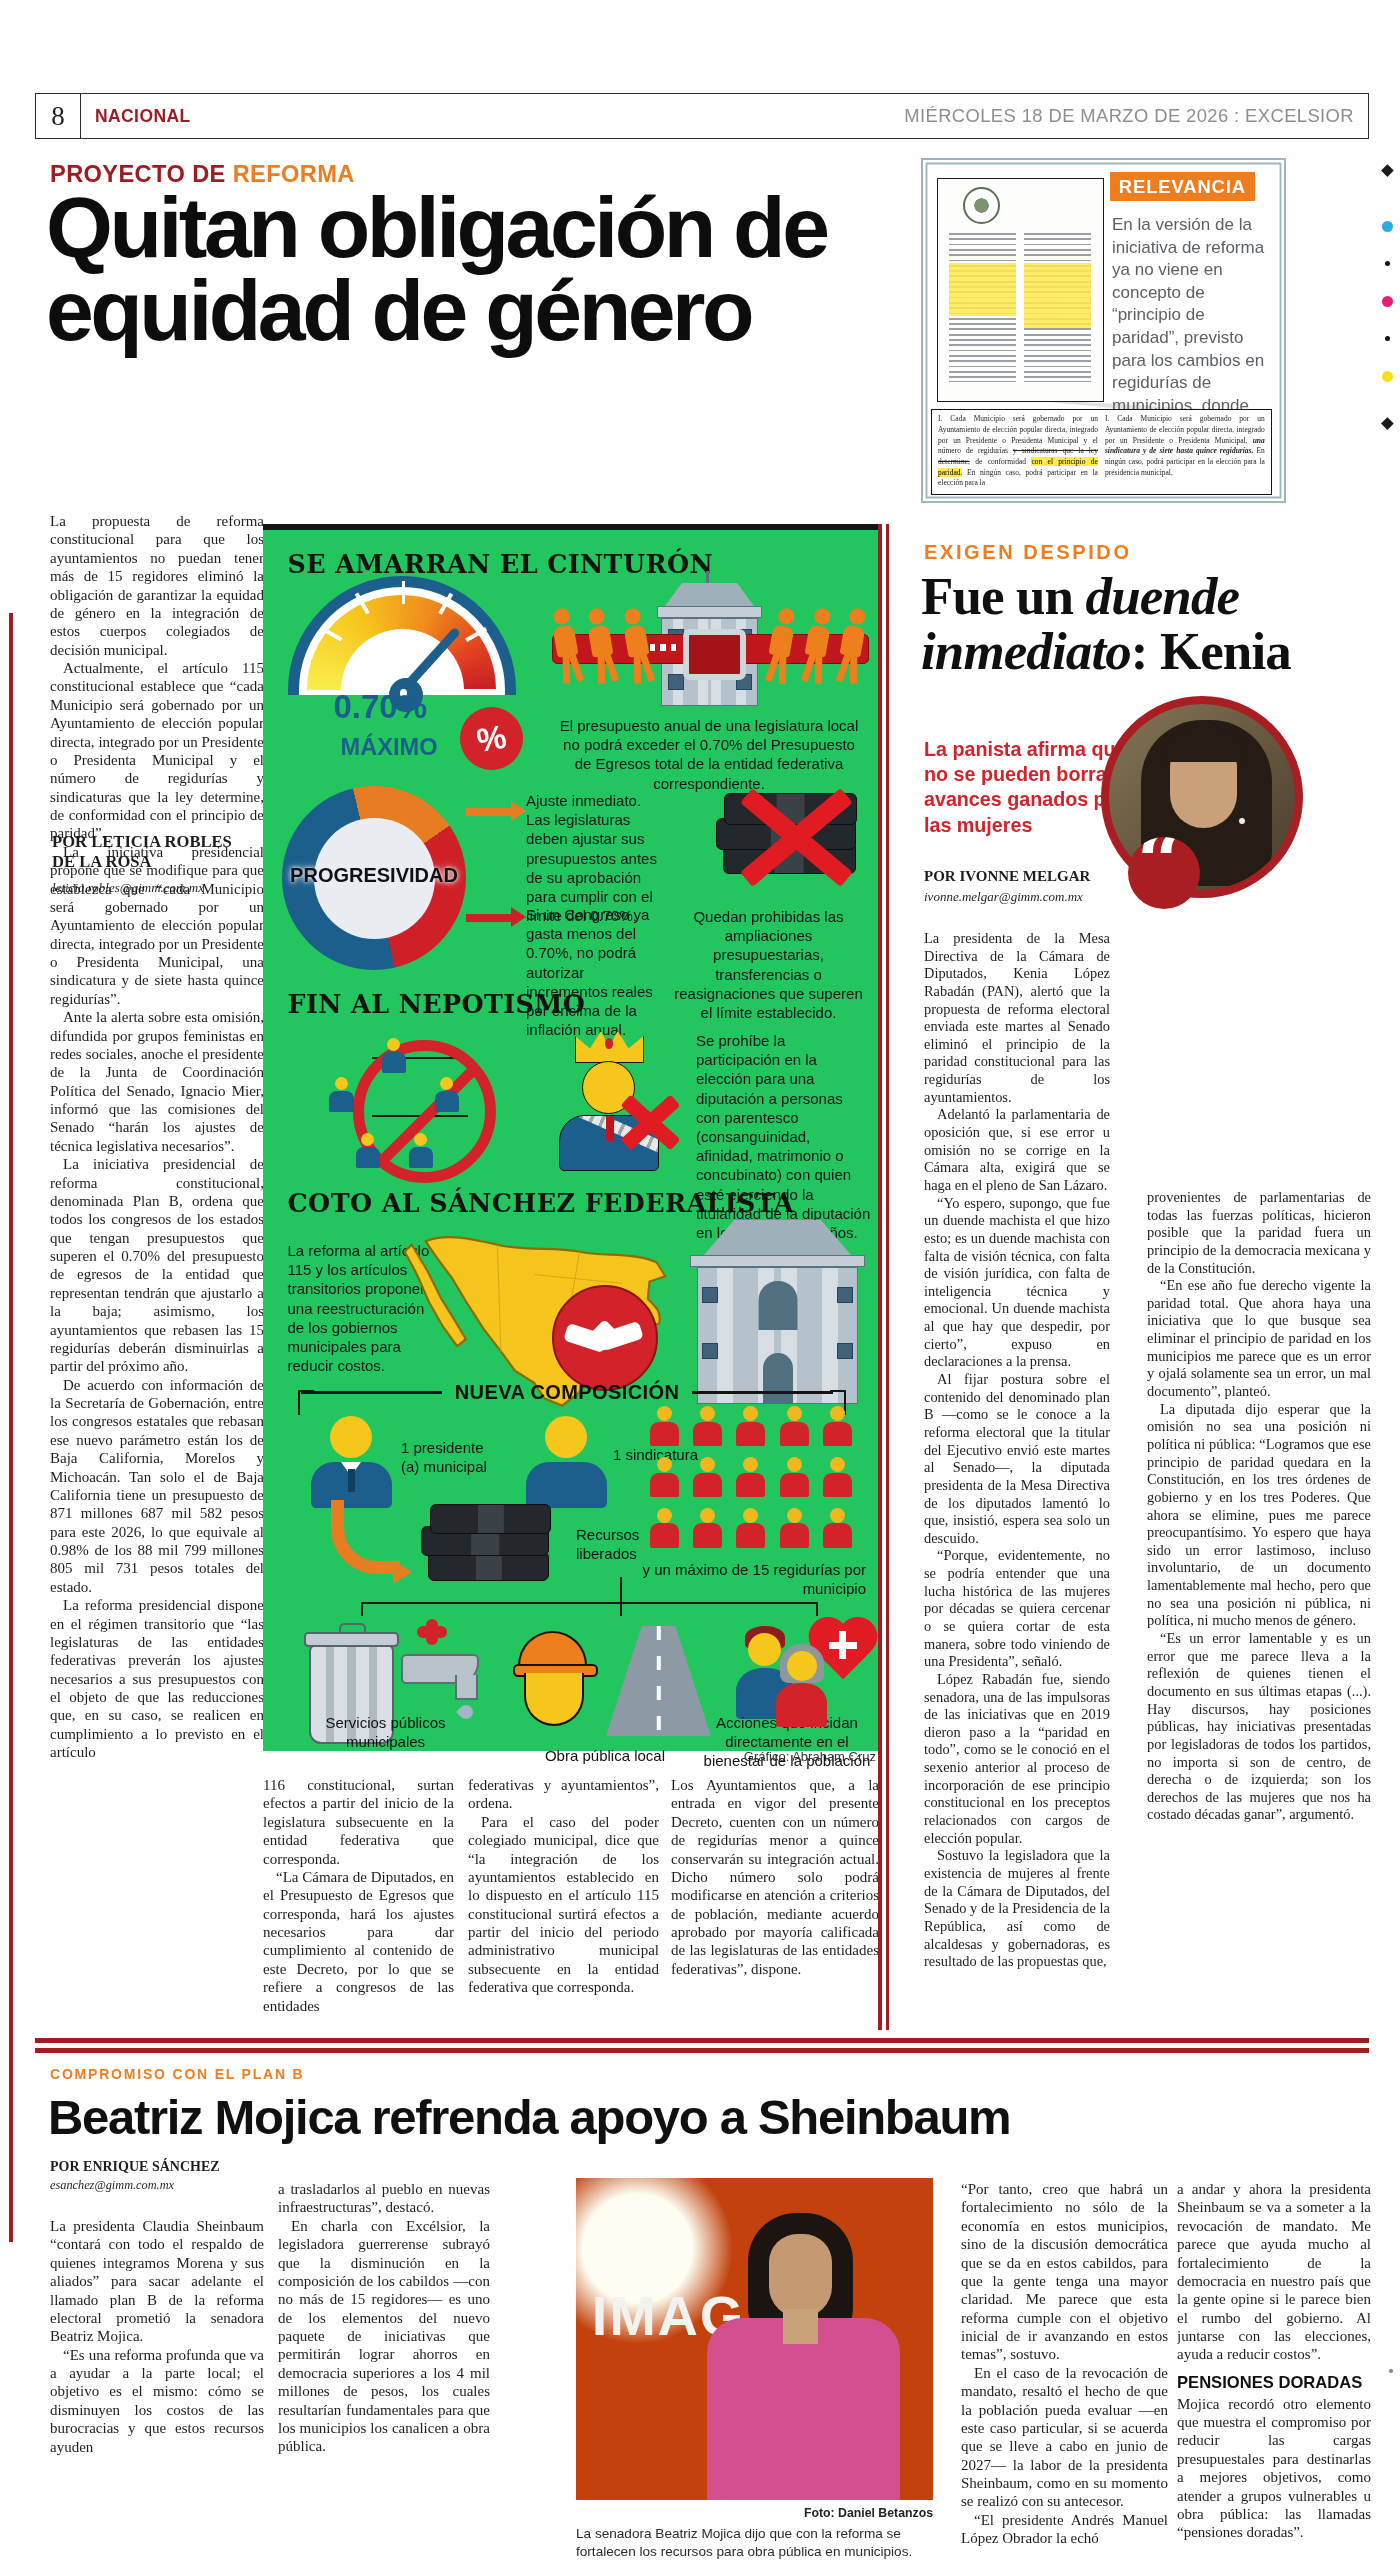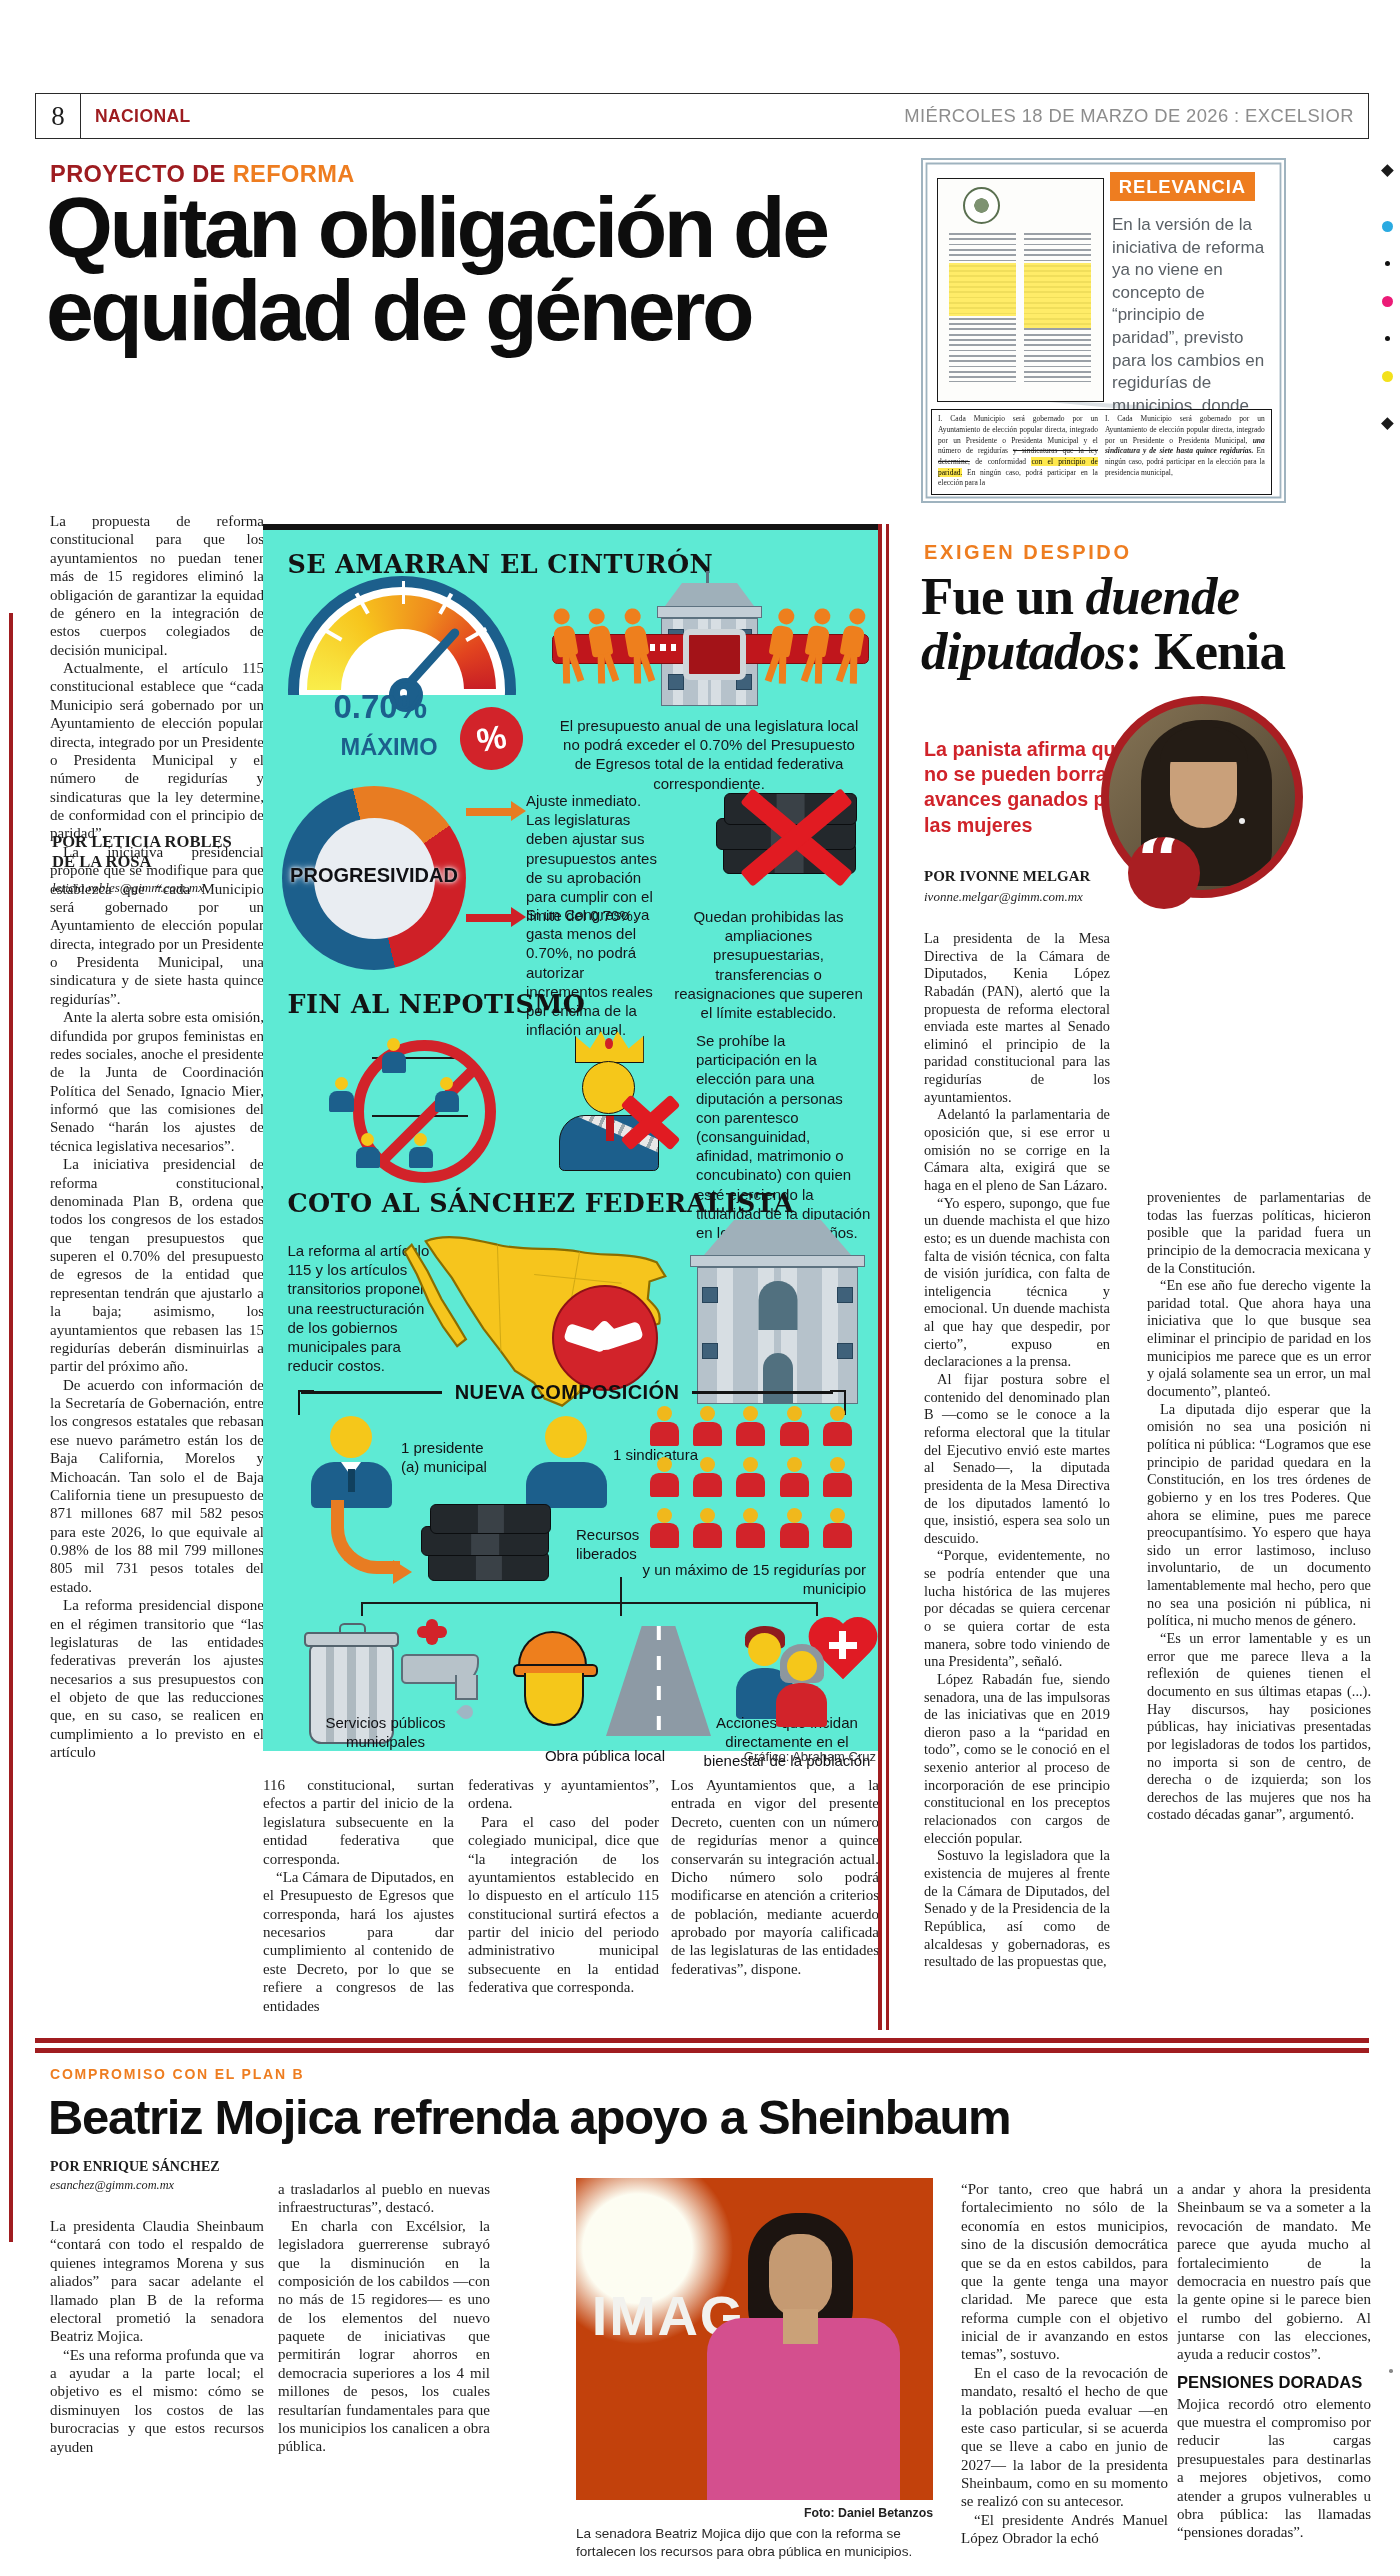--- a/index.html
+++ b/index.html
@@ -17,21 +17,21 @@
   .masthead .date{margin-left:auto;margin-right:14px;font-family:"Liberation Sans",sans-serif;font-size:18.4px;color:#8d8d8d;letter-spacing:0.4px}
   
   .kick{font-family:"Liberation Sans",sans-serif;font-weight:800;font-size:23.6px;color:#9e1c20;letter-spacing:0.4px}
   .kick .k2{color:#ee7d20}
   h1{margin:0;font-family:"Liberation Sans",sans-serif;font-weight:700;font-size:86px;line-height:.97;letter-spacing:-3.5px;color:#0d0d0d}
   .byl{font-weight:bold;font-size:16.6px;line-height:1.2}
   .byl-mail{font-style:italic;font-size:13px;margin-top:7.9px}
   .deck{font-family:"Liberation Sans",sans-serif;font-weight:bold;font-size:23.6px;line-height:1.3;color:#d0232a}
   .deck b{color:#9e1c20}
   
-  .panel{left:263px;top:524px;width:616px;height:1221px;background:#5eead4;border-top:6.1px solid #141414}
+  .panel{left:263px;top:524px;width:616px;height:1221px;background:#22c55e;border-top:6.1px solid #141414}
   .gtitle{font-weight:bold;font-size:25.4px;letter-spacing:0.4px;color:#131313;font-family:"DejaVu Serif",serif}
   .glabel{font-family:"Liberation Sans",sans-serif;font-size:15px;line-height:1.28;color:#15151a}
   .gauge-clip{position:absolute;overflow:hidden}
   .gauge-ring{position:absolute;border-radius:50%;border:11.4px solid #1c5f8c;background:#fff}
   .gauge-arc{position:absolute;border-radius:50%;
      background:conic-gradient(from 270deg,#f9ed4a 0deg,#f7c51d 60deg,#ef8b1d 110deg,#e2441f 150deg,#c81e25 180deg,rgba(0,0,0,0) 180deg)}
   .gauge-hole{position:absolute;border-radius:50%;background:#fff}
   .tick{position:absolute;width:3.5px;background:#fff;left:50%;top:5.3px;transform-origin:50% 95px}
   .needle{position:absolute;width:8.8px;height:84px;background:#1c5f8c;border-radius:4.4px;transform-origin:50% 100%}
   .hub{position:absolute;width:26px;height:26px;border-radius:50%;background:#1c5f8c;border:4.4px solid #1c5f8c}
@@ -512,21 +512,21 @@
     <div class="dot" style="left:1385px;top:336px;width:5.3px;height:5.3px;background:#111"></div>
     <div class="dot" style="left:1382px;top:371px;width:11.4px;height:11.4px;background:#f3e11c"></div>
     <div class="diam" style="left:1383px;top:419px"></div>
     <div class="dot" style="left:1389px;top:2369px;width:3.5px;height:3.5px;background:#888"></div>
   </div>
 
   <div class="abs" style="left:878px;top:524px;width:4.4px;height:1506px;background:#a01d20"></div>
   <div class="abs" style="left:886px;top:524px;width:2.6px;height:1506px;background:#a01d20"></div>
 
   <div class="abs kick2" style="left:924px;top:541px">EXIGEN DESPIDO</div>
-  <h2 class="kenia abs" style="left:921px;top:569px;width:455px"><span>Fue un </span><i>duende</i><br><i>diputados</i><span>: Kenia</span></h2>
+  <h2 class="kenia abs" style="left:921px;top:569px;width:455px"><span>Fue un </span><i>duende</i><br><i>inmediato</i><span>: Kenia</span></h2>
   <div class="abs lead" style="left:924px;top:737px;width:226px">La panista afirma que no se pueden borrar los avances ganados por las mujeres</div>
   <div class="abs" style="left:924px;top:867px;width:228px">
     <div class="byl" style="font-size:15px">POR IVONNE MELGAR</div>
     <div class="byl-mail" style="margin-top:3.5px">ivonne.melgar@gimm.com.mx</div>
   </div>
 
   <div class="abs bodytext" style="left:924px;top:930px;width:186px;height:1096px;font-size:14.4px">
     <p class="ni">La presidenta de la Mesa Directiva de la Cámara de Diputados, Kenia López Rabadán (PAN), alertó que la propuesta de reforma electoral enviada este martes al Senado eliminó el principio de la paridad constitucional para las regidurías de los ayuntamientos.</p>
     <p>Adelantó la parlamentaria de oposición que, si ese error u omisión no se corrige en la Cámara alta, exigirá que se haga en el pleno de San Lázaro.</p>
     <p>“Yo espero, supongo, que fue un duende machista el que hizo esto; es un duende machista con falta de visión técnica, con falta de visión jurídica, con falta de inteligencia técnica y emocional. Un duende machista al que hay que despedir, por cierto”, expuso en declaraciones a la prensa.</p>

